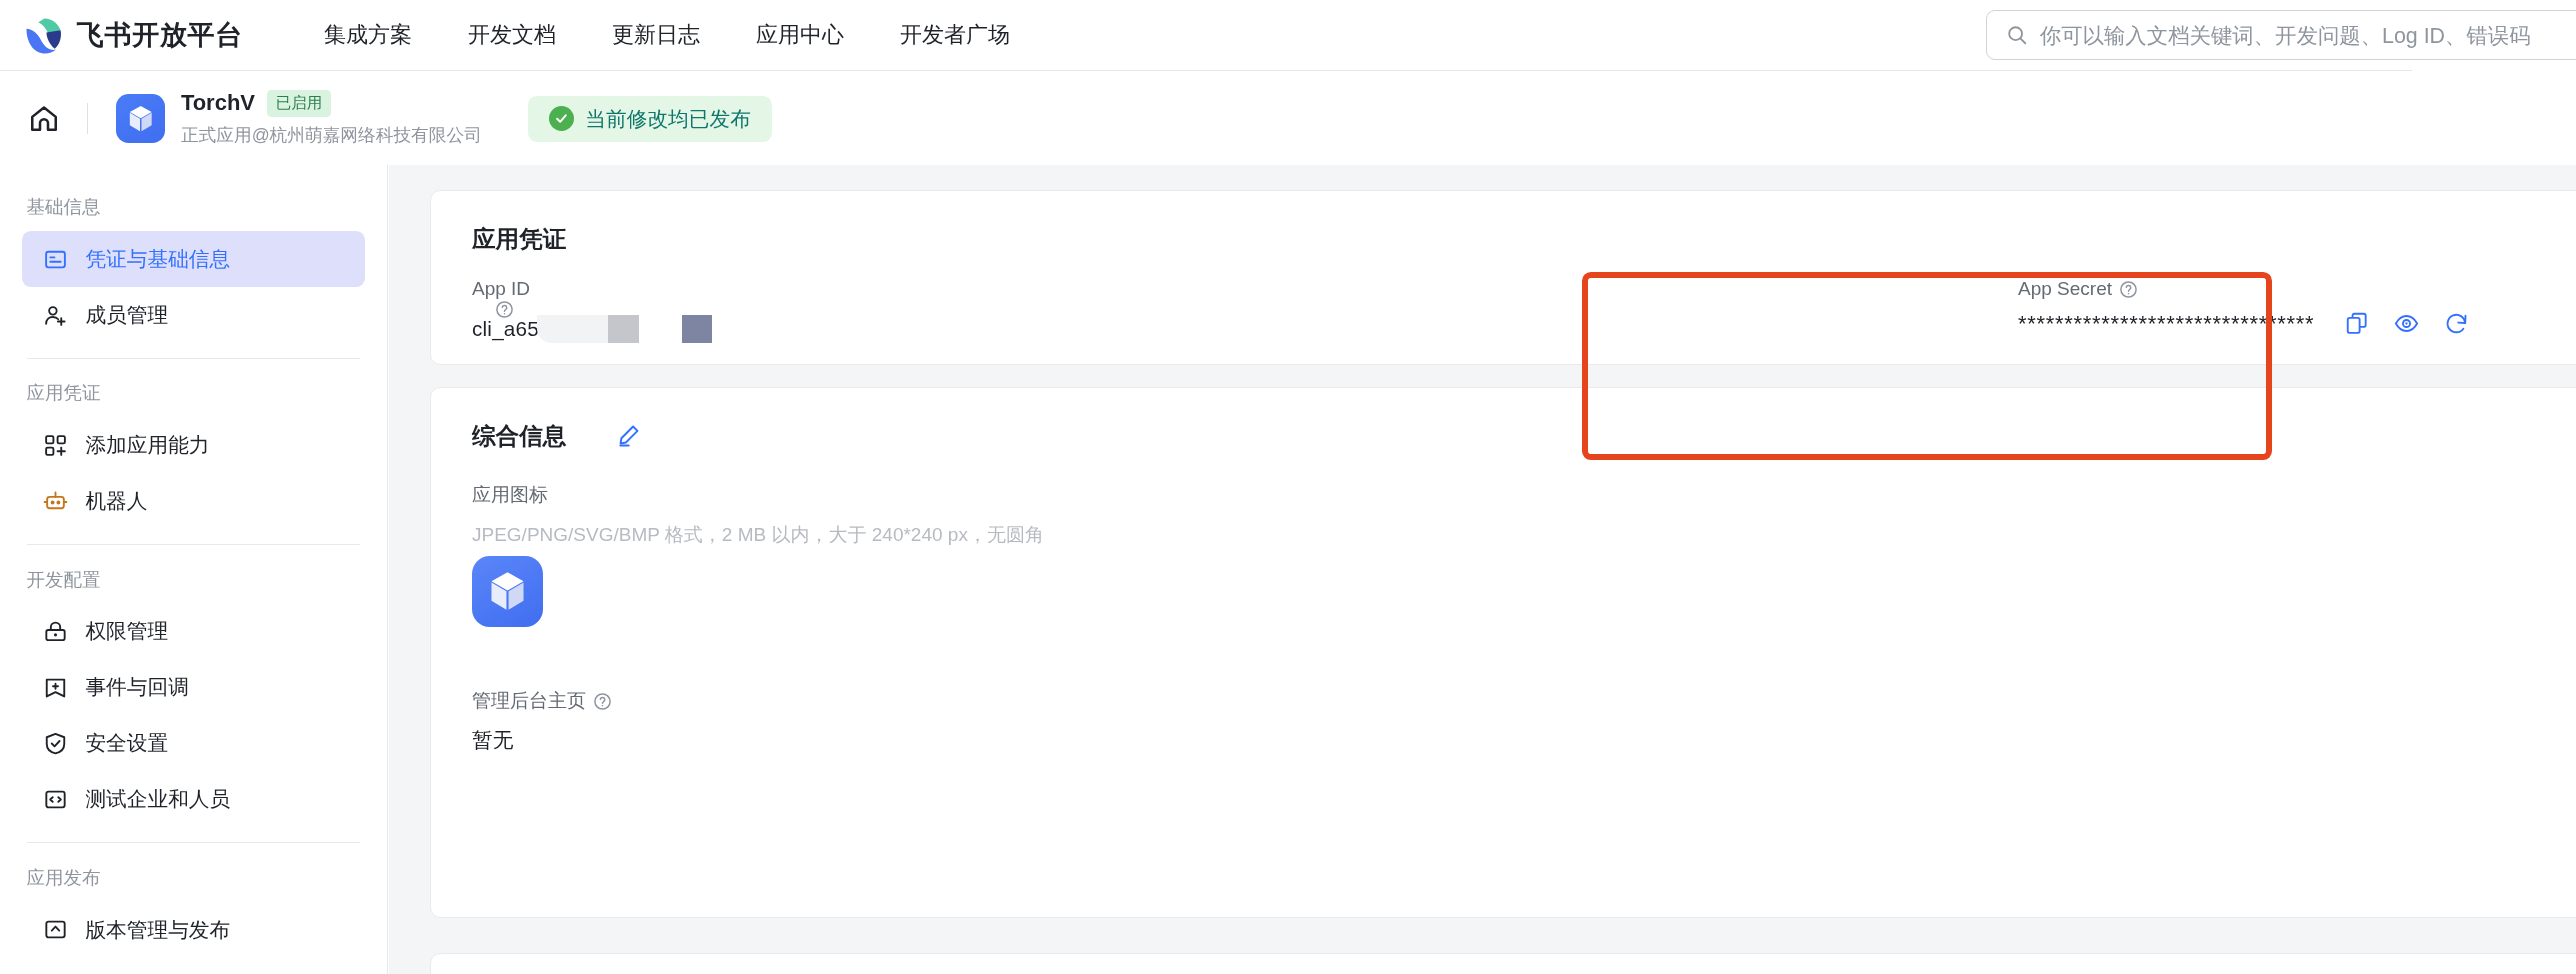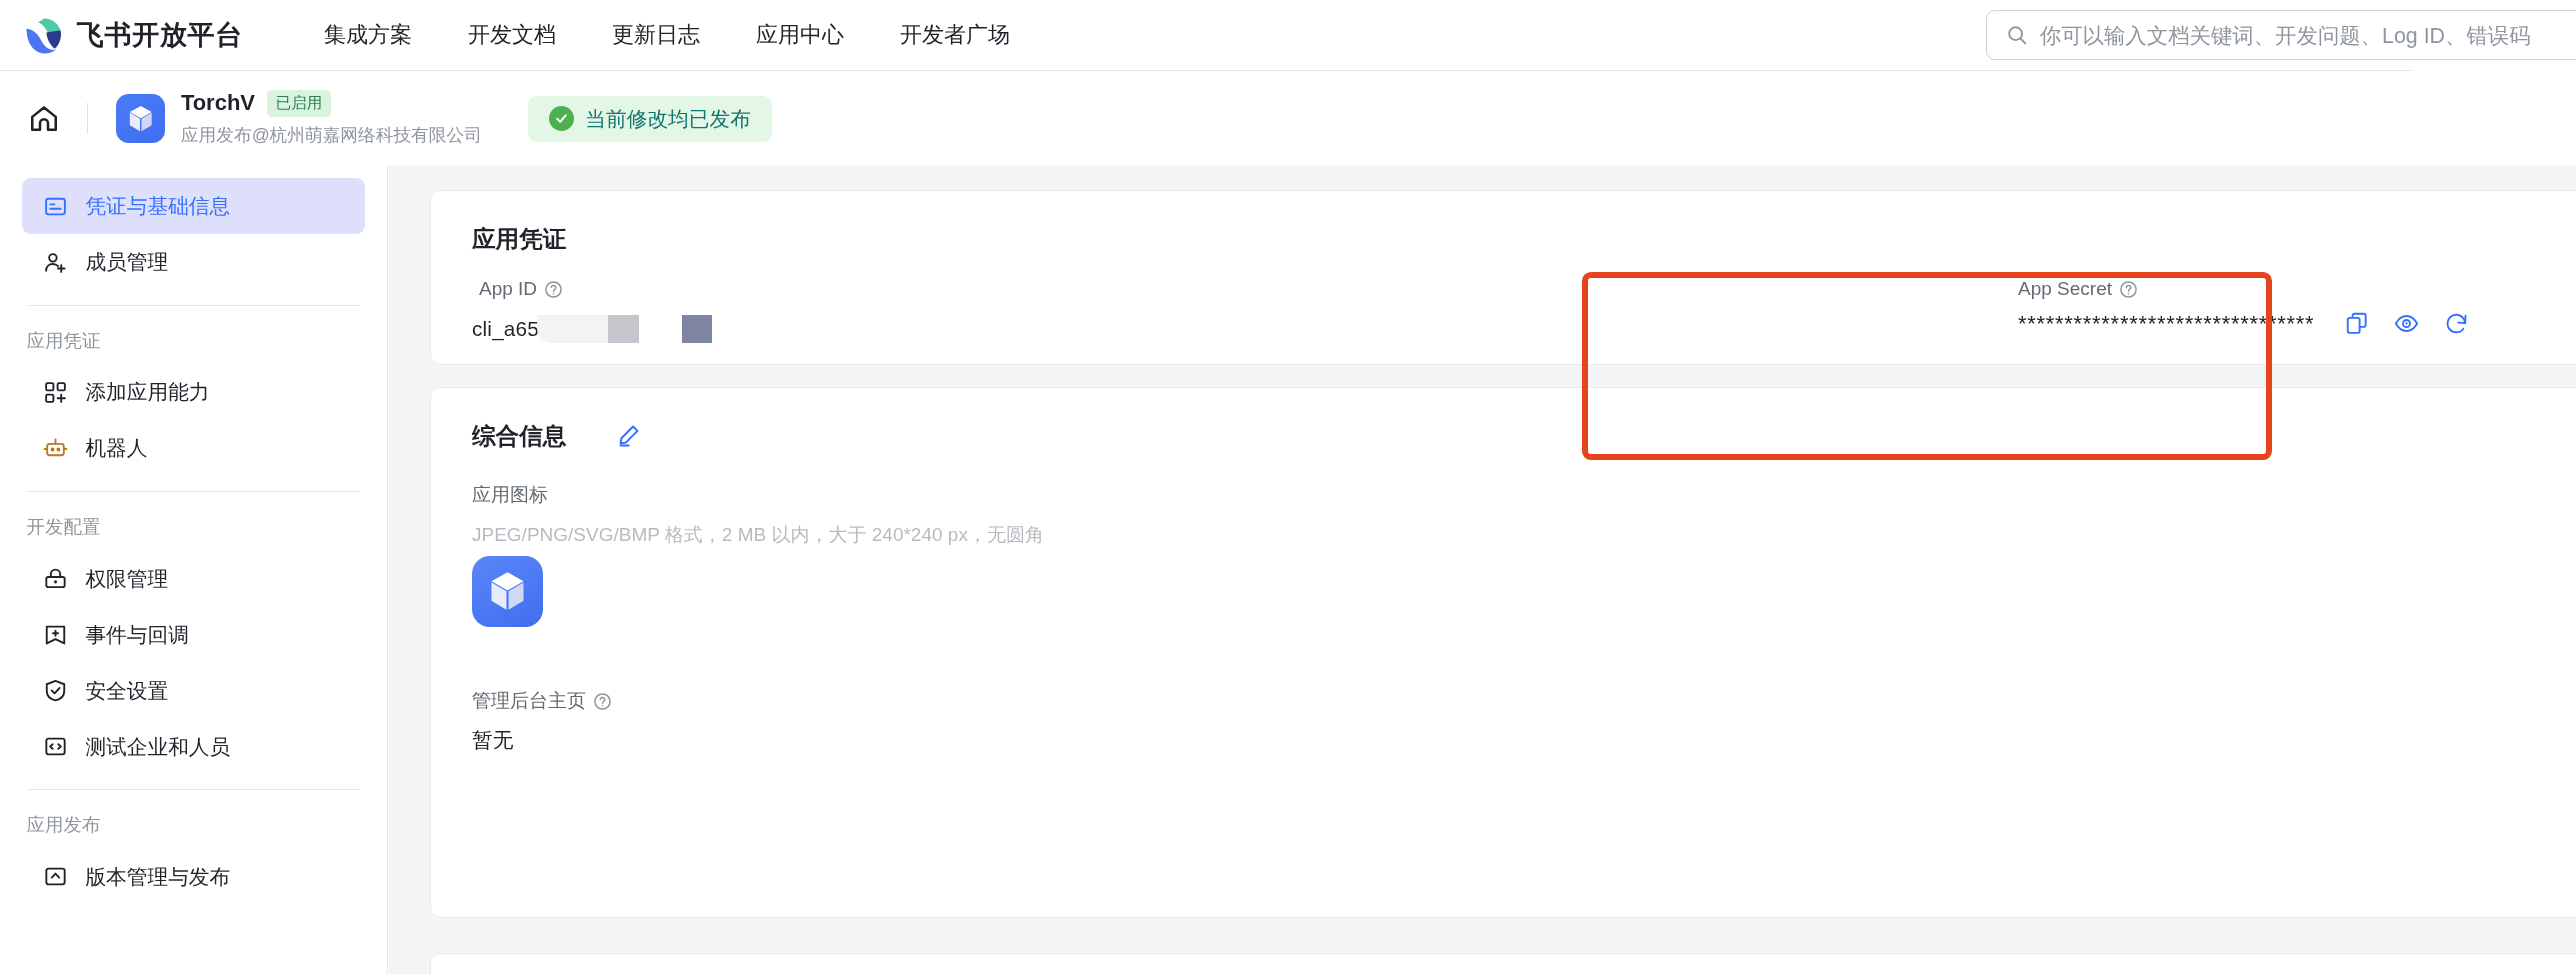--- a/index.html
+++ b/index.html
@@ -130,21 +130,21 @@
 
   .field-label {
     display: flex; align-items: center;
     font-size: 19px; color: #646a73; white-space: nowrap;
   }
   .q-mark {
     width: 19px; height: 19px; margin-left: 7.4px; flex: 0 0 19px;
   }
 
   
-  .appid-label { position: absolute; left: 48px; top: 87px; }
+  .appid-label { position: absolute; left: 41px; top: 87px; flex-direction: column; }
   .appid-value-row {
     position: absolute; left: 41px; top: 123px;
     display: flex; align-items: center; height: 29.5px;
   }
   .appid-text { font-size: 20.7px; color: #1f2329; letter-spacing: 0.2px; }
   .redact-a {
     width: 71px; height: 28px; background: #f2f3f5;
     border-radius: 0 0 0 14.8px; margin-left: -1.5px;
   }
   .redact-b { width: 31px; height: 28px; background: #c4c6cc; }
@@ -230,35 +230,36 @@
       <path d="M5 13.5 L19 21.8 L19 39 L5 30.7 Z" fill="#e8edfb"></path>
       <path d="M35 13.5 L21 21.8 L21 39 L35 30.7 Z" fill="#cfd9f5"></path>
     </svg>
   </div>
 
   <div class="app-meta">
     <div class="app-name-row">
       <div class="app-name">TorchV</div>
       <div class="tag-enabled">已启用</div>
     </div>
-    <div class="app-sub">应用发布@杭州萌嘉网络科技有限公司</div>
+    <div class="app-sub">正式应用@杭州萌嘉网络科技有限公司</div>
   </div>
 
   <div class="publish-badge">
     <span class="check-circle">
       <svg width="14.8" height="14.8" viewBox="0 0 24 24" fill="none" stroke="#ffffff" stroke-width="3.2" stroke-linecap="round" stroke-linejoin="round">
         <polyline points="5,12.5 10,17.5 19,7"></polyline>
       </svg>
     </span>
     <span class="publish-text">当前修改均已发布</span>
   </div>
 </div>
 
 <div class="sidebar">
 
+  <div class="side-group-label">基础信息</div>
 
   <div class="side-item active">
     <svg class="side-ico" viewBox="0 0 24 24" fill="none" stroke="#3370ff" stroke-width="1.8">
       <rect x="3" y="4.5" width="18" height="15" rx="2.2"></rect>
       <line x1="7" y1="10" x2="11" y2="10" stroke-linecap="round"></line>
       <line x1="7" y1="14.2" x2="17" y2="14.2" stroke-linecap="round"></line>
     </svg>
     <span class="side-item-label">凭证与基础信息</span>
   </div>
 

